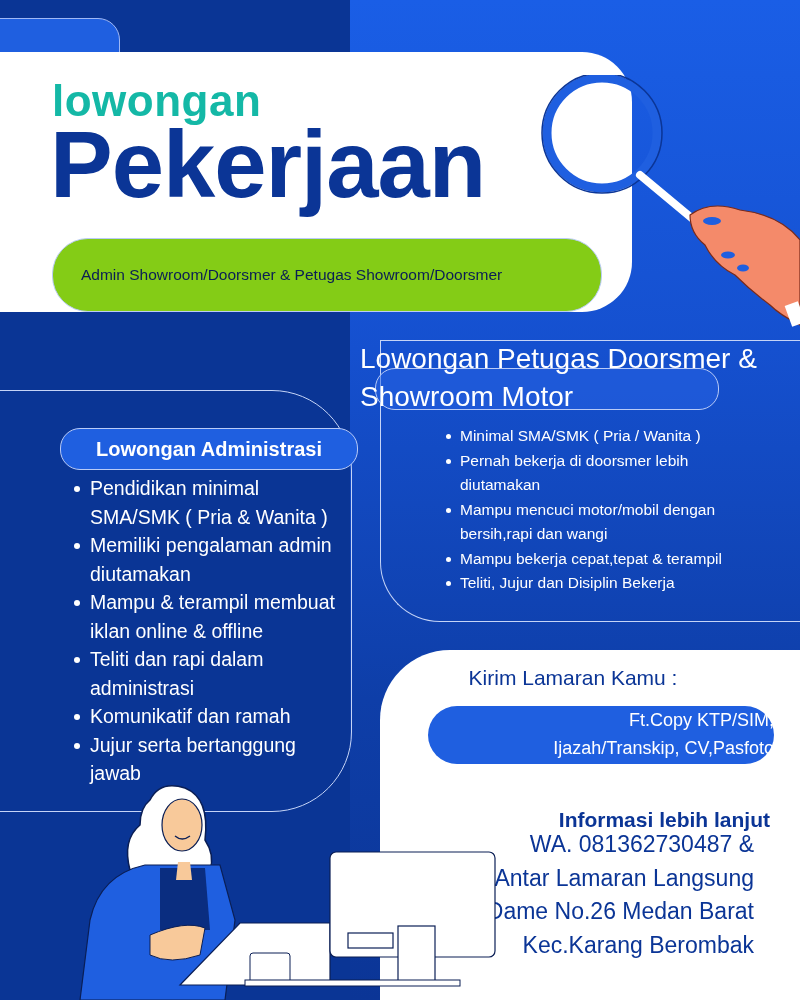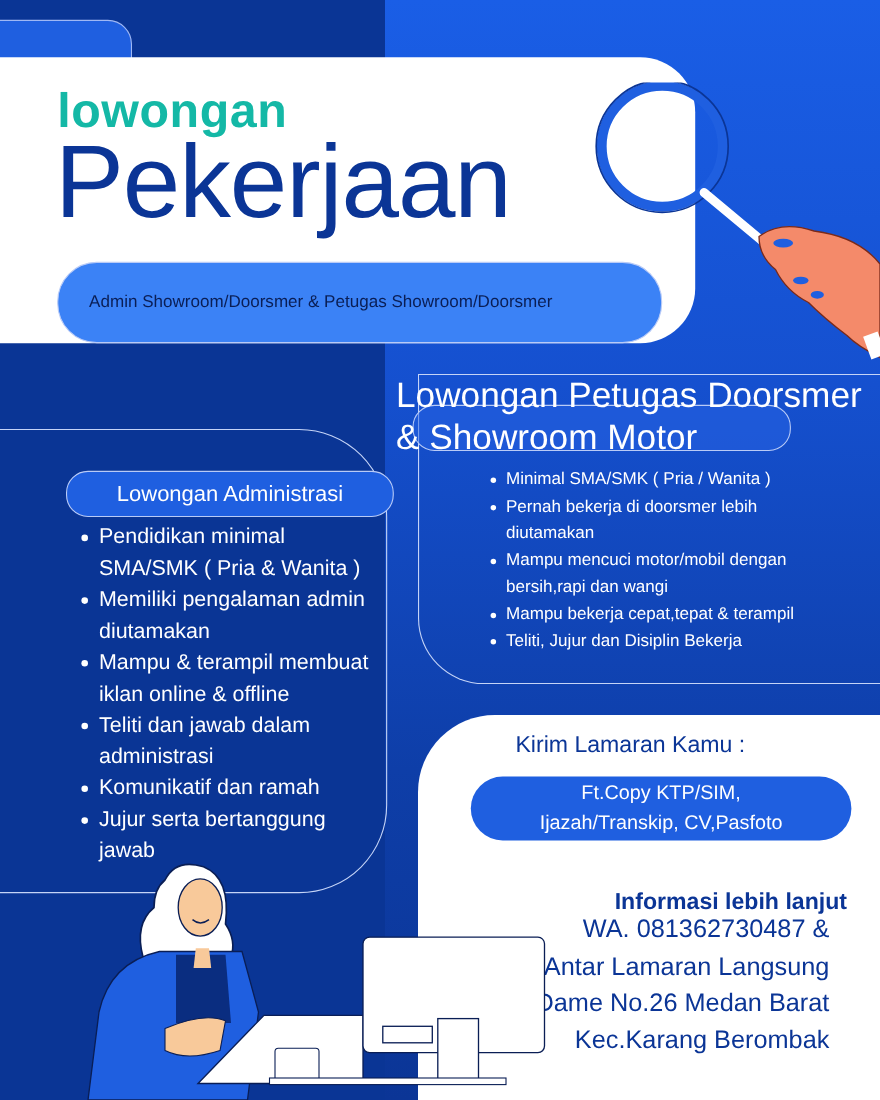--- a/index.html
+++ b/index.html
@@ -2,40 +2,40 @@
 <html><head>
 <meta charset="utf-8">
 <style>
   html,body{margin:0;padding:0;}
   body{width:800px;height:1000px;overflow:hidden;position:relative;font-family:"Liberation Sans",sans-serif;background:#0b3a9c;}
   .bg-left{position:absolute;left:0;top:0;width:350px;height:1000px;background:#0a3595;}
   .bg-right{position:absolute;left:350px;top:0;width:450px;height:1000px;background:linear-gradient(180deg,#1a5ee6 0%,#1550cf 35%,#0e3ea8 70%,#0b3596 100%);}
   .tab-top{position:absolute;left:-10px;top:18px;width:128px;height:60px;background:#1f5fe0;border:1.5px solid #9fb8f5;border-radius:0 22px 0 0;}
   .header-card{position:absolute;left:-20px;top:52px;width:652px;height:260px;background:#fff;border-radius:0 50px 50px 0;}
   .title-small{position:absolute;left:52px;top:76px;font-size:44px;font-weight:700;color:#14b8a6;letter-spacing:0.5px;}
-  .title-big{position:absolute;left:50px;top:118px;font-size:94px;font-weight:400;color:#0b3596;letter-spacing:-1px;line-height:1;}
-  .sub-pill{position:absolute;left:52px;top:238px;width:548px;height:72px;background:#3b82f6;border-radius:36px 36px 36px 36px;border:1.5px solid #b9cbf7;}
+  .title-big{position:absolute;left:50px;top:118px;font-size:94px;font-weight:700;color:#0b3596;letter-spacing:-1px;line-height:1;}
+  .sub-pill{position:absolute;left:52px;top:238px;width:548px;height:72px;background:#84cc16;border-radius:36px 36px 36px 36px;border:1.5px solid #b9cbf7;}
   .sub-pill span{position:absolute;left:28px;top:27px;font-size:15.5px;color:#0a1e55;white-space:nowrap;}
   .magnifier{position:absolute;left:540px;top:75px;}
   .box-admin{position:absolute;left:-20px;top:390px;width:370px;height:420px;border:1.5px solid #c5d4f7;border-radius:0 80px 80px 0;}
   .pill-admin{position:absolute;left:60px;top:428px;width:296px;height:40px;background:#1f5fe0;border:1.5px solid #b9cbf7;border-radius:20px;}
-  .pill-admin span{position:absolute;left:0;right:0;top:9px;text-align:center;font-size:20px;font-weight:400;color:#fff;}
+  .pill-admin span{position:absolute;left:0;right:0;top:9px;text-align:center;font-size:20px;font-weight:700;color:#fff;}
   .list-admin{position:absolute;left:74px;top:474px;margin:0;padding:0;list-style:none;width:270px;}
   .list-admin li{position:relative;padding-left:16px;font-size:19.5px;color:#fff;line-height:28.5px;}
   .list-admin li::before{content:"";position:absolute;left:0;top:12px;width:6px;height:6px;border-radius:50%;background:#fff;}
   .box-door{position:absolute;left:380px;top:340px;width:440px;height:280px;border:1.5px solid #c5d4f7;border-radius:0 0 0 60px;border-right:none;}
   .pill-door{position:absolute;left:375px;top:368px;width:342px;height:40px;border:1.5px solid #b9cbf7;border-radius:20px;background:rgba(40,100,230,0.5);}
-  .title-door{position:absolute;left:360px;top:340px;font-size:32px;color:#fff;line-height:38px;width:430px;}
+  .title-door{position:absolute;left:360px;top:340px;font-size:28px;color:#fff;line-height:38px;width:430px;}
   .list-door{position:absolute;left:446px;top:424px;margin:0;padding:0;list-style:none;width:300px;}
   .list-door li{position:relative;padding-left:14px;font-size:15.5px;color:#fff;line-height:24.5px;}
   .list-door li::before{content:"";position:absolute;left:0;top:10px;width:5px;height:5px;border-radius:50%;background:#fff;}
   .contact-card{position:absolute;left:380px;top:650px;width:440px;height:360px;background:#fff;border-radius:70px 0 0 0;}
   .kirim{position:absolute;left:380px;top:666px;width:386px;text-align:center;font-size:21px;color:#0b3596;}
   .docs-pill{position:absolute;left:428px;top:706px;width:346px;height:58px;background:#1f5fe0;border-radius:29px;}
-  .docs-pill div{text-align:center;font-size:18px;color:#fff;line-height:28px;}
+  .docs-pill div{text-align:right;font-size:18px;color:#fff;line-height:28px;}
   .info-title{position:absolute;left:380px;top:796px;width:390px;text-align:right;font-size:21px;font-weight:700;color:#0b3596;margin-top:12px;}
   .info-lines{position:absolute;left:368px;top:828px;width:386px;text-align:right;}
   .info-lines div{font-size:23px;color:#0b3596;line-height:33.5px;white-space:nowrap;}
   .illus{position:absolute;left:0;top:770px;}
 </style>
 </head>
 <body>
 
 <div class="bg-left"></div>
 <div class="bg-right"></div>
@@ -60,21 +60,21 @@
 </svg>
 
 <div class="box-admin"></div>
 <div class="pill-admin">
   <span>Lowongan Administrasi</span>
 </div>
 <ul class="list-admin">
   <li>Pendidikan minimal SMA/SMK ( Pria &amp; Wanita )</li>
   <li>Memiliki pengalaman admin diutamakan</li>
   <li>Mampu &amp; terampil membuat iklan online &amp; offline</li>
-  <li>Teliti dan jawab dalam administrasi</li>
+  <li>Teliti dan rapi dalam administrasi</li>
   <li>Komunikatif dan ramah</li>
   <li>Jujur serta bertanggung jawab</li>
 </ul>
 
 <div class="box-door"></div>
 <div class="pill-door"></div>
 <div class="title-door">Lowongan Petugas Doorsmer &amp; Showroom Motor</div>
 <ul class="list-door">
   <li>Minimal SMA/SMK ( Pria / Wanita )</li>
   <li>Pernah bekerja di doorsmer lebih diutamakan</li>

